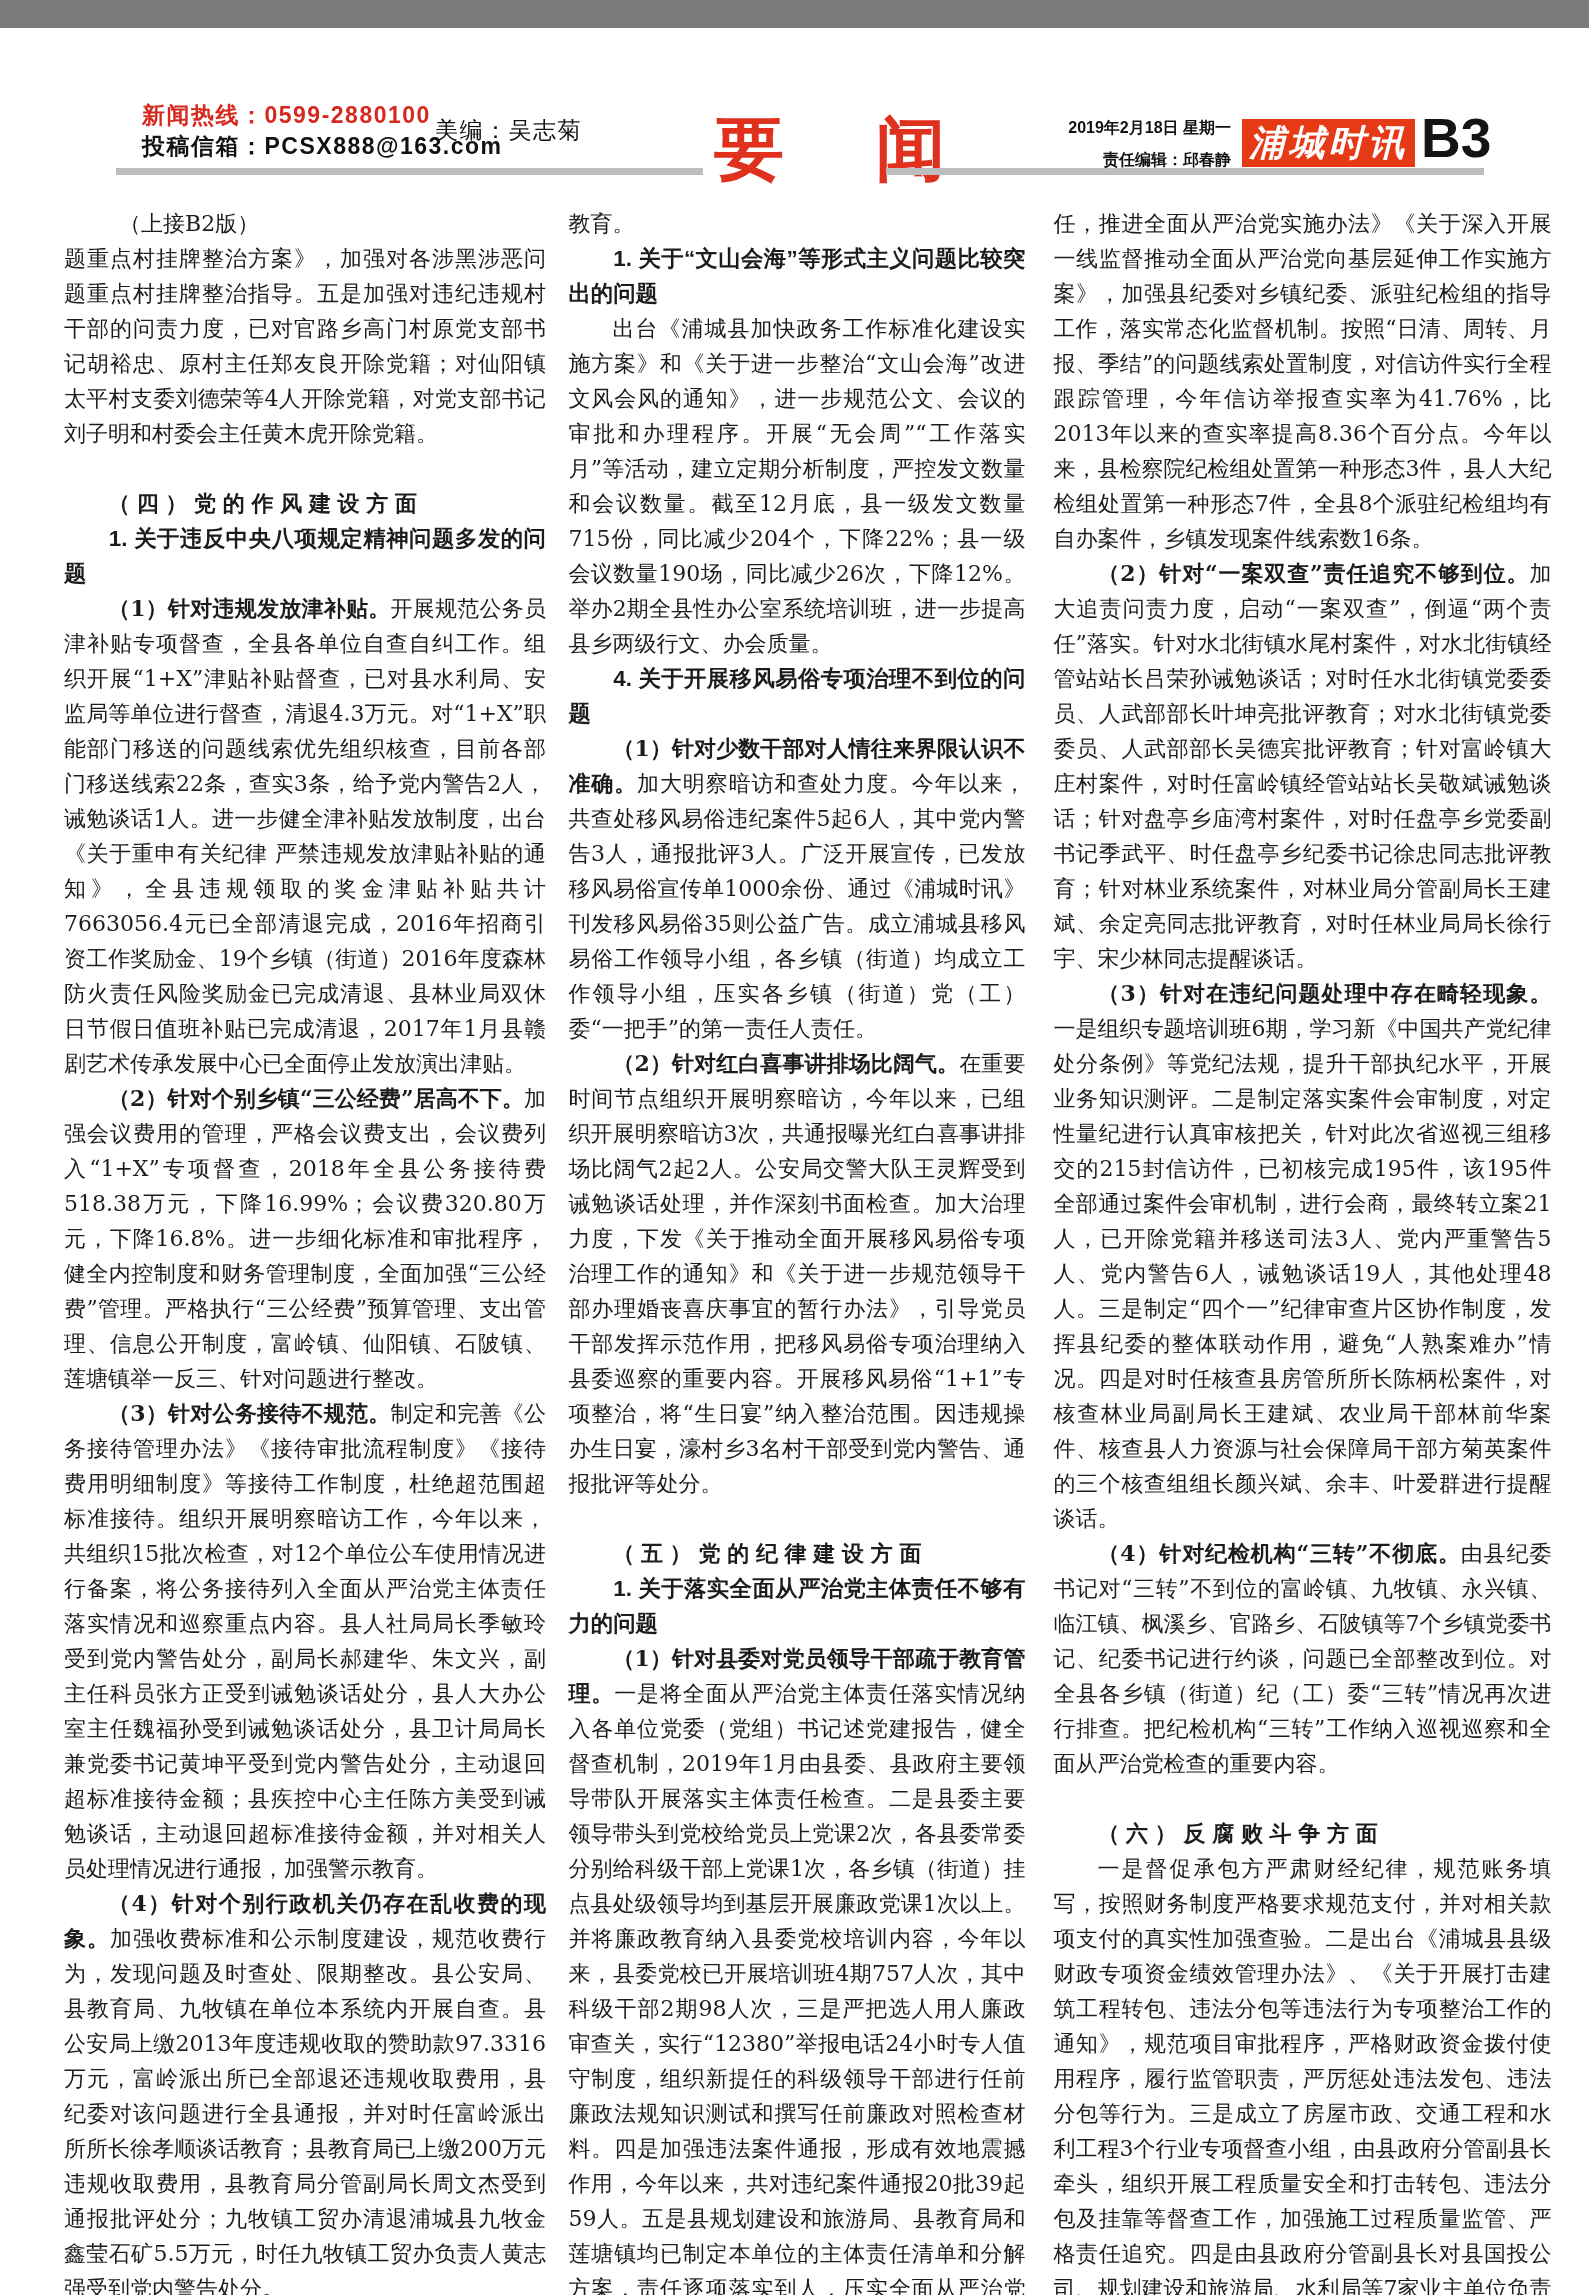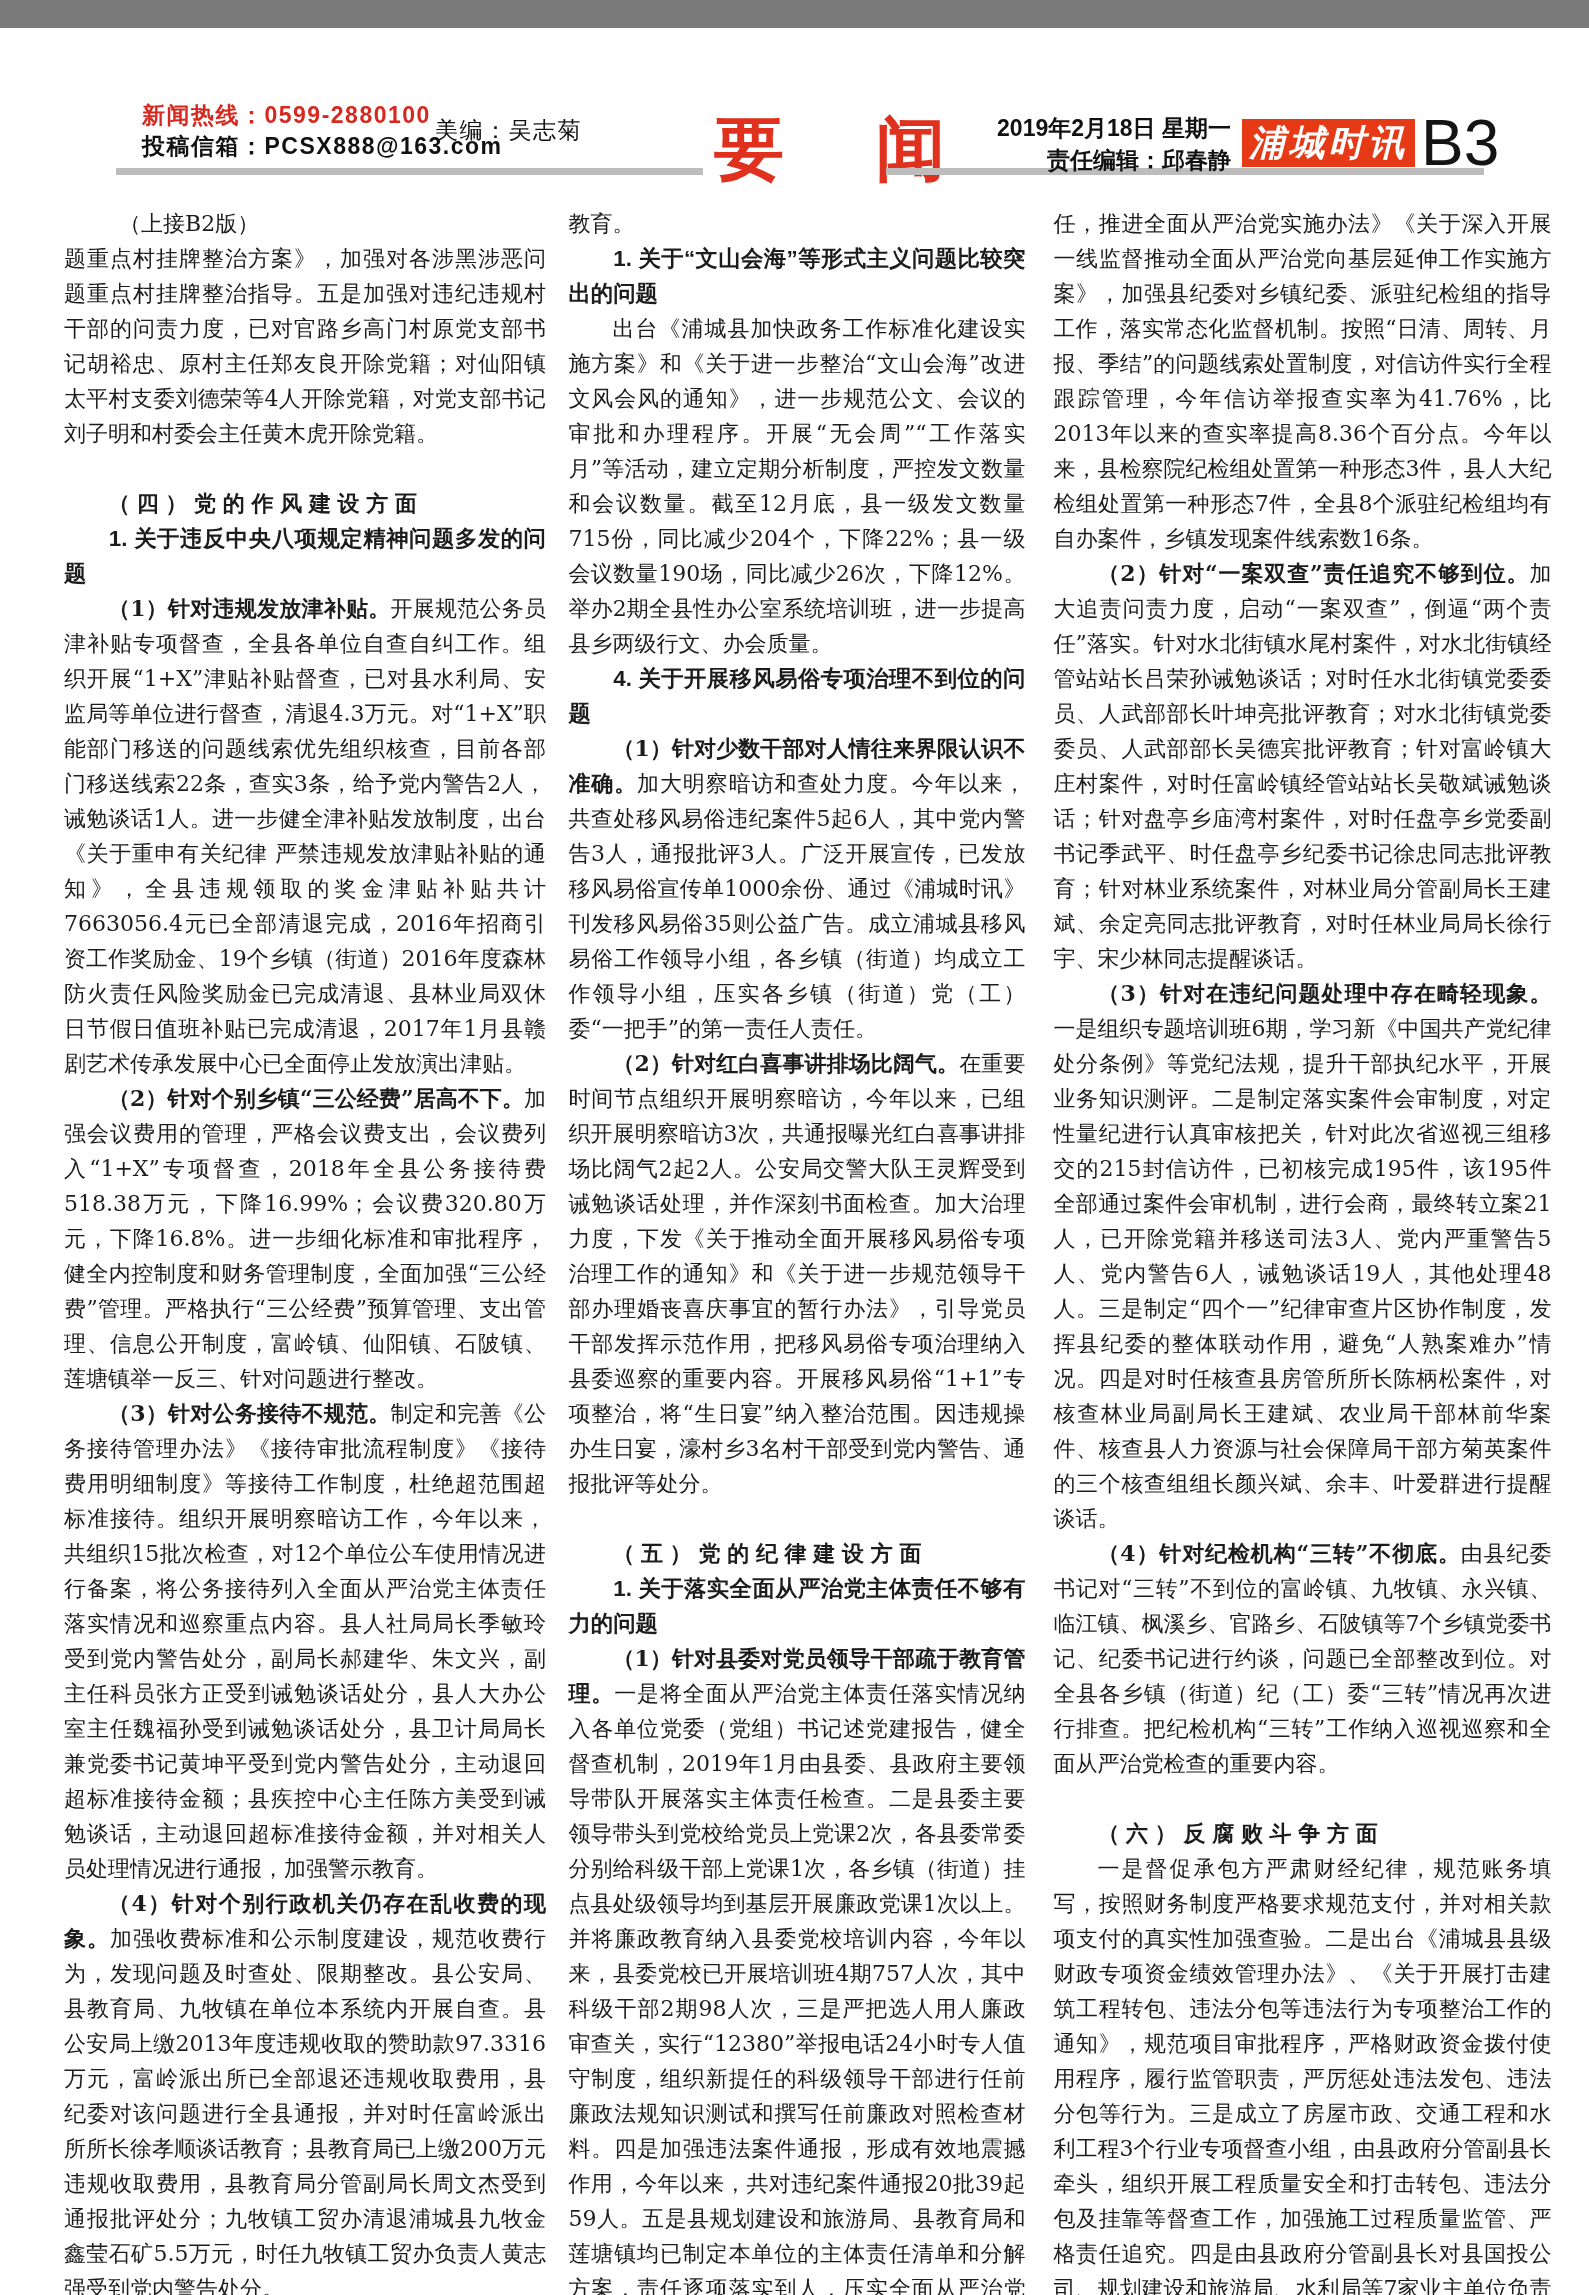--- a/index.html
+++ b/index.html
@@ -11,28 +11,28 @@
   .mailbox-line{position:absolute;left:142px;top:103px;font-family:"Liberation Sans",sans-serif;
            font-weight:bold;font-size:23px;color:#111;letter-spacing:1.5px;}
   .art-editor{position:absolute;left:435px;top:87px;font-family:"Liberation Sans",sans-serif;
            font-weight:normal;font-size:23px;color:#111;letter-spacing:1.5px;}
   .section-title{position:absolute;left:714px;top:75px;font-family:"Liberation Sans",sans-serif;
            font-weight:bold;font-size:70px;color:#e0301e;letter-spacing:36px;white-space:nowrap;}
   .rule{position:absolute;top:140px;height:6.7px;background:#bdbdbd;}
   .rule-left{left:116px;width:587px;}
   .rule-right{left:886px;width:598px;}
   .date-block{position:absolute;left:949px;top:84px;width:282px;text-align:right;
-           font-family:"Liberation Sans",sans-serif;font-weight:bold;font-size:23px;
+           font-family:"Liberation Sans",sans-serif;font-weight:bold;font-size:16px;
            line-height:32px;color:#111;}
   .masthead-box{position:absolute;left:1242px;top:91px;width:173px;height:48px;background:#e63916;
            display:flex;align-items:center;justify-content:center;}
   .masthead-text{color:#ffffff;font-size:36px;font-weight:bold;font-style:italic;
            font-family:"DejaVu Serif",serif;letter-spacing:3.7px;white-space:nowrap;}
   .page-no{position:absolute;left:1421px;top:78px;font-family:"Liberation Sans",sans-serif;
-           font-weight:normal;font-size:64px;color:#141414;letter-spacing:0;}
+           font-weight:bold;font-size:55px;color:#141414;letter-spacing:0;}
   
   .body-columns{position:absolute;left:64px;top:178px;width:1488px;display:flex;}
   .col{text-align:justify;font-size:22px;line-height:35px;}
   .col-1{width:482px;margin-right:22.4px;}
   .col-2{width:457px;margin-right:28px;}
   .col-3{width:498px;}
   .blk{text-align:justify;}
   .cont{text-indent:2.5em;}
   .p0{text-indent:0;}
   .p{text-indent:2em;}

